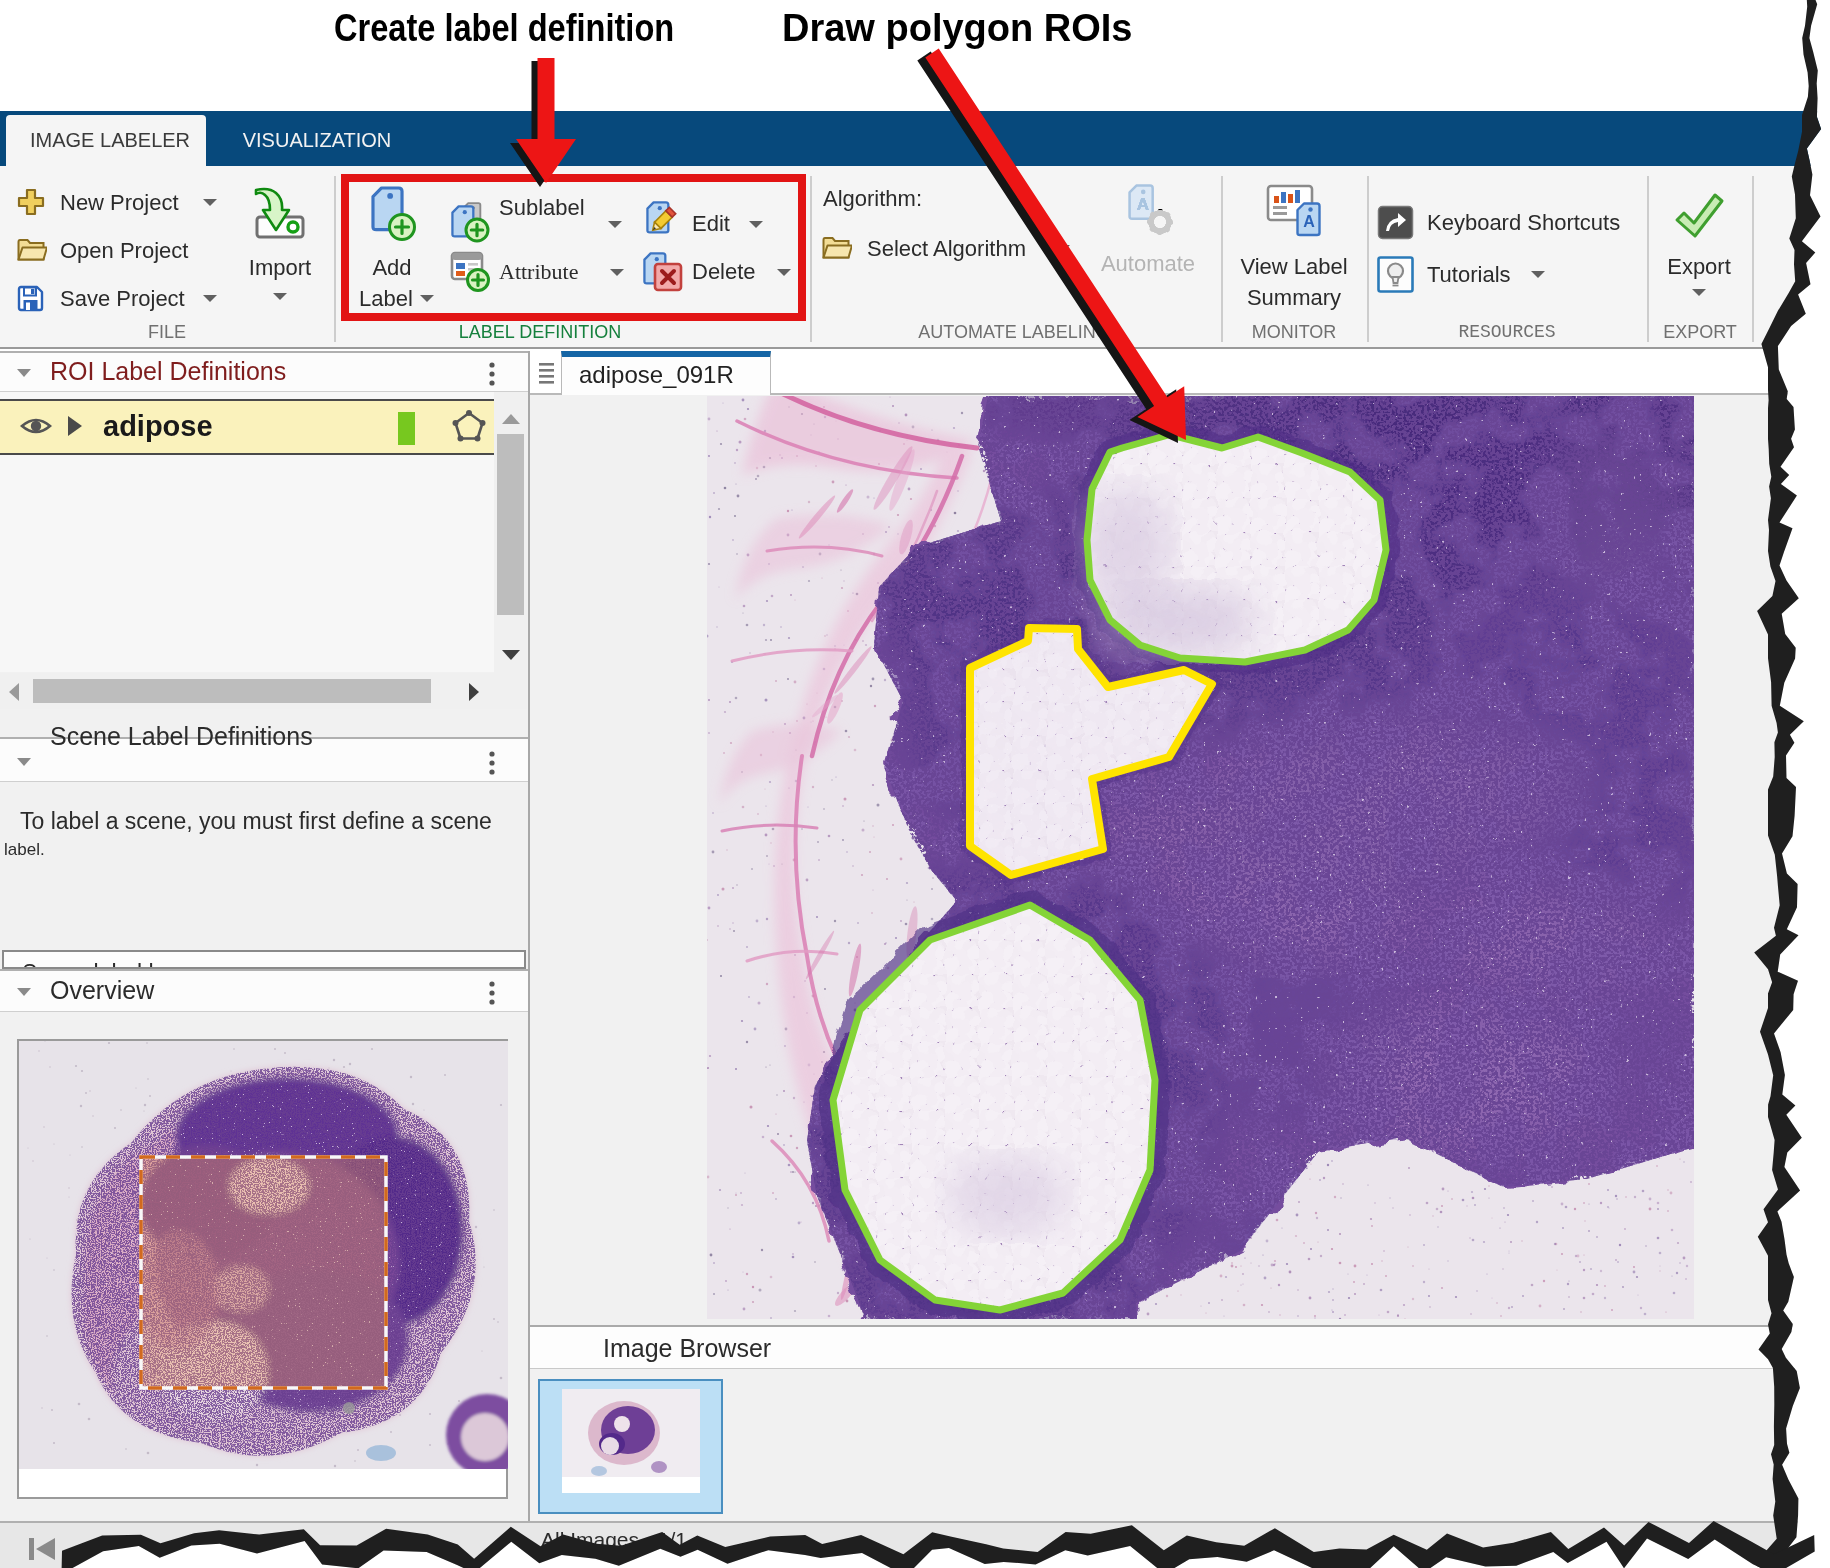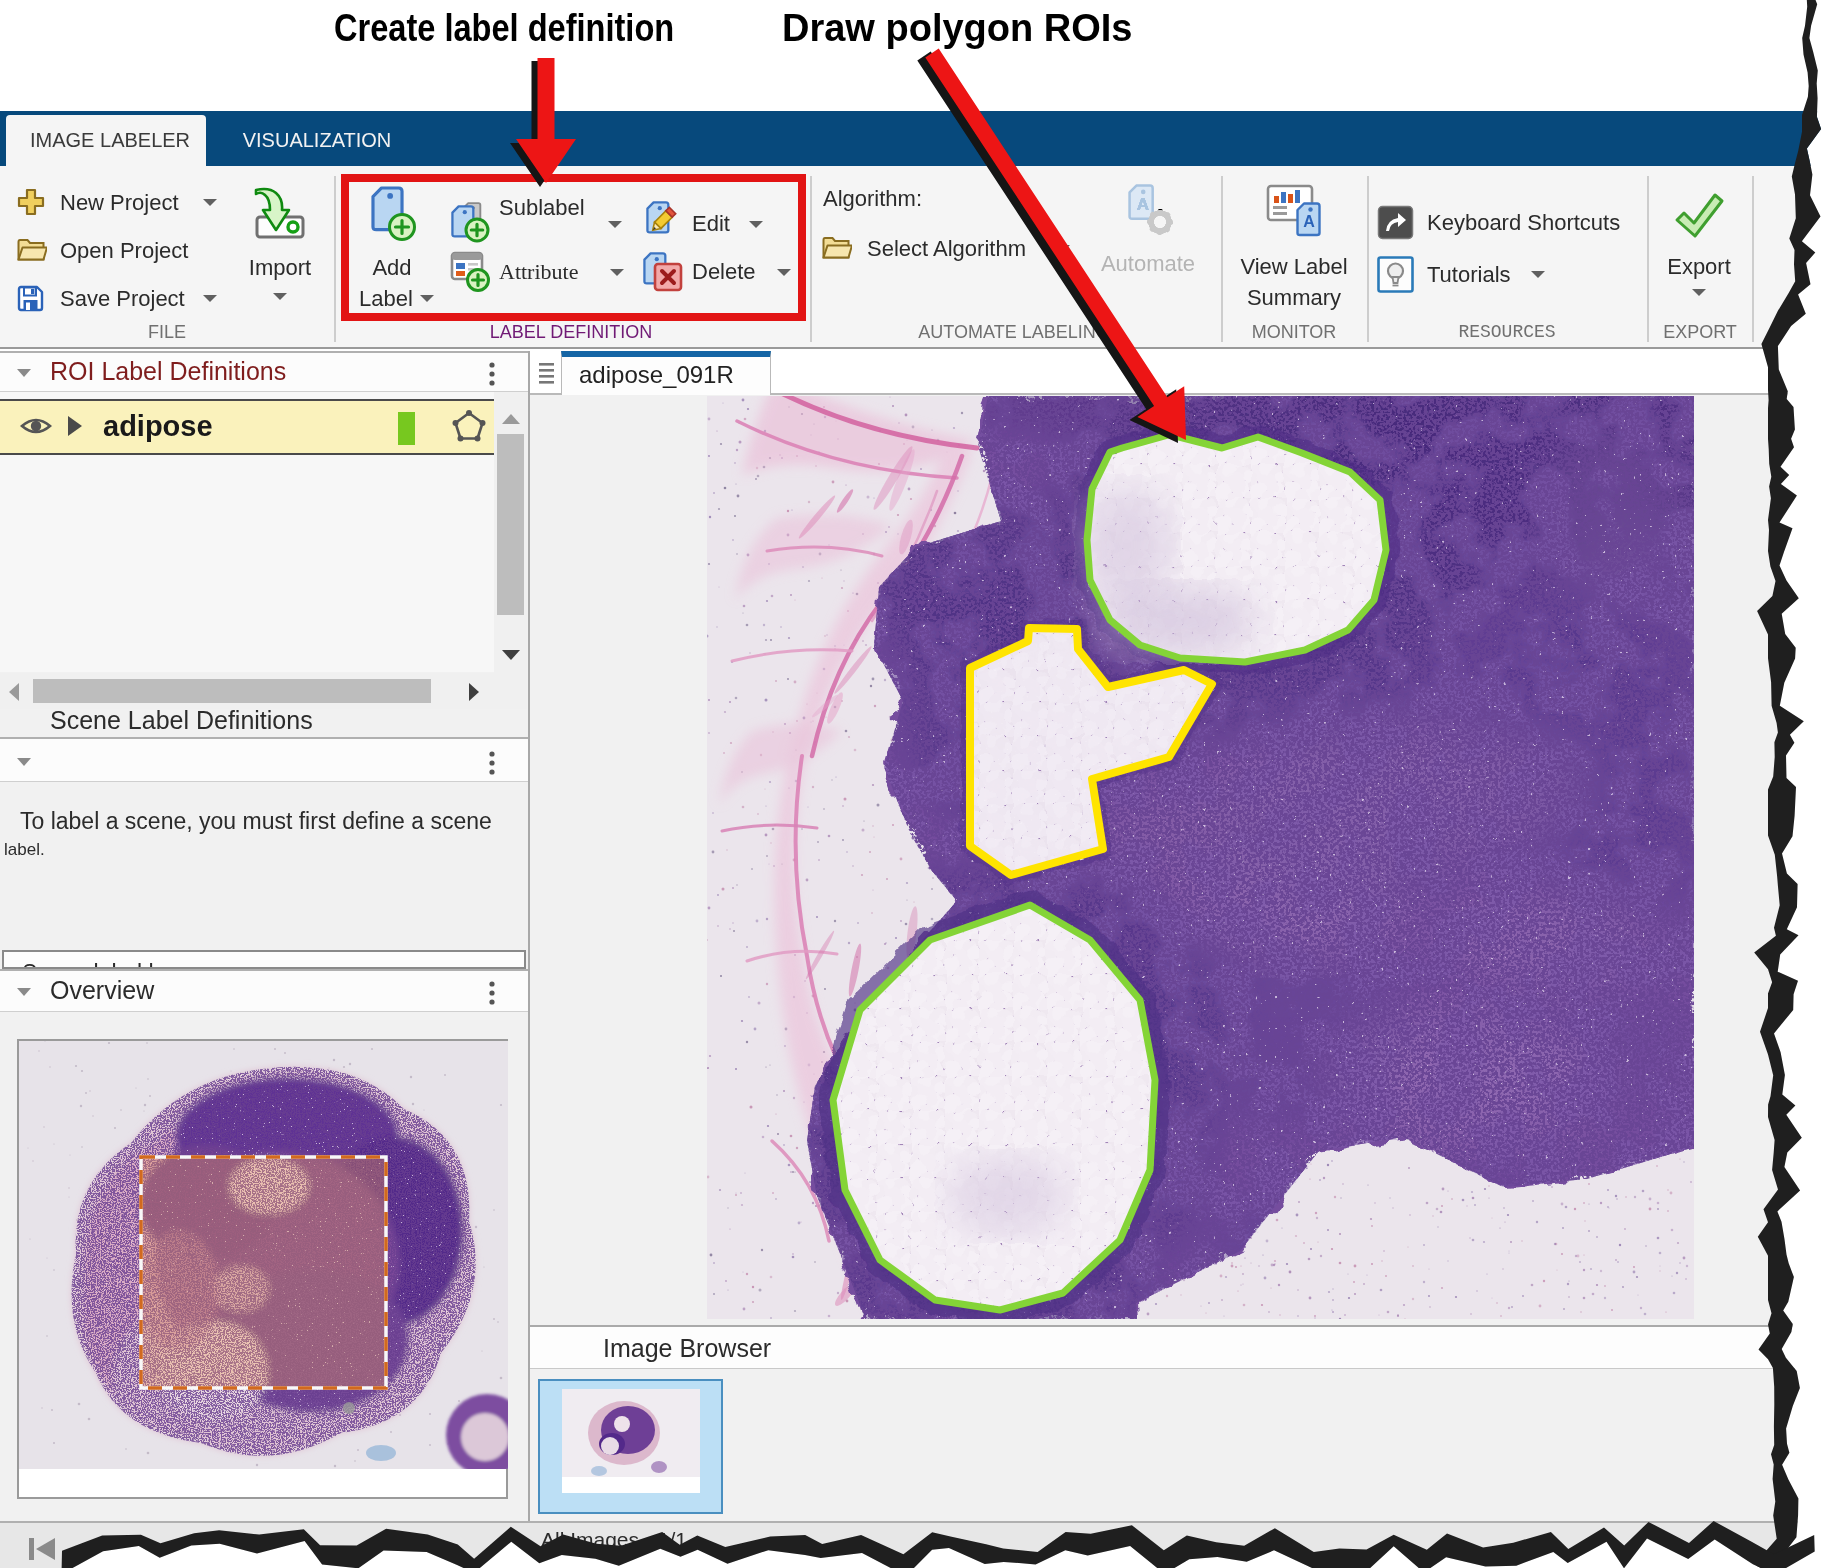--- a/index.html
+++ b/index.html
@@ -13,21 +13,21 @@
 <div style="position:absolute;left:30px;top:130px;font-size:20px;color:#3a3a3a;font-family:'Liberation Sans',sans-serif;white-space:nowrap;line-height:1;z-index:4;">IMAGE LABELER</div>
 <div style="position:absolute;top:130px;font-size:20px;color:#f2f2f2;font-weight:normal;font-family:'Liberation Sans',sans-serif;white-space:nowrap;z-index:4;letter-spacing:0;line-height:1;left:317px;transform:translateX(-50%);">VISUALIZATION</div>
 <div style="position:absolute;left:0;top:166px;width:1830px;height:183px;background:#f5f5f5;border-bottom:2px solid #9a9a9a;"></div>
 <div style="position:absolute;left:334px;top:176px;width:2px;height:166px;background:#cdcdcd;z-index:5"></div>
 <div style="position:absolute;left:810px;top:176px;width:2px;height:166px;background:#cdcdcd;z-index:5"></div>
 <div style="position:absolute;left:1221px;top:176px;width:2px;height:166px;background:#cdcdcd;z-index:5"></div>
 <div style="position:absolute;left:1367px;top:176px;width:2px;height:166px;background:#cdcdcd;z-index:5"></div>
 <div style="position:absolute;left:1647px;top:176px;width:2px;height:166px;background:#cdcdcd;z-index:5"></div>
 <div style="position:absolute;left:1752px;top:176px;width:2px;height:166px;background:#cdcdcd;z-index:5"></div>
 <div style="position:absolute;top:323px;font-size:18px;color:#707070;font-weight:normal;font-family:'Liberation Sans',sans-serif;white-space:nowrap;z-index:10;letter-spacing:0;line-height:1;left:167px;transform:translateX(-50%);">FILE</div>
-<div style="position:absolute;top:323px;font-size:18px;color:#701a75;font-weight:normal;font-family:'Liberation Sans',sans-serif;white-space:nowrap;z-index:10;letter-spacing:0;line-height:1;left:571px;transform:translateX(-50%);">LABEL DEFINITION</div>
+<div style="position:absolute;top:323px;font-size:18px;color:#15803d;font-weight:normal;font-family:'Liberation Sans',sans-serif;white-space:nowrap;z-index:10;letter-spacing:0;line-height:1;left:540px;transform:translateX(-50%);">LABEL DEFINITION</div>
 <div style="position:absolute;top:323px;font-size:18px;color:#707070;font-weight:normal;font-family:'Liberation Sans',sans-serif;white-space:nowrap;z-index:10;letter-spacing:0;line-height:1;left:1014px;transform:translateX(-50%);">AUTOMATE LABELING</div>
 <div style="position:absolute;top:323px;font-size:18px;color:#707070;font-weight:normal;font-family:'Liberation Sans',sans-serif;white-space:nowrap;z-index:10;letter-spacing:0;line-height:1;left:1294px;transform:translateX(-50%);">MONITOR</div>
 <div style="position:absolute;top:323px;font-size:18px;color:#707070;font-weight:normal;font-family:Liberation Mono, monospace;white-space:nowrap;z-index:10;letter-spacing:0;line-height:1;left:1507px;transform:translateX(-50%);">RESOURCES</div>
 <div style="position:absolute;top:323px;font-size:18px;color:#707070;font-weight:normal;font-family:'Liberation Sans',sans-serif;white-space:nowrap;z-index:10;letter-spacing:0;line-height:1;left:1700px;transform:translateX(-50%);">EXPORT</div>
 <svg style="position:absolute;left:17px;top:188px;z-index:10" width="28" height="28" viewBox="0 0 28 28">
     <path d="M10,2 L18,2 L18,10 L26,10 L26,18 L18,18 L18,26 L10,26 L10,18 L2,18 L2,10 L10,10 Z" fill="#f0cf5e" stroke="#8a6d20" stroke-width="2.2" stroke-linejoin="round"></path>
   </svg>
 <div style="position:absolute;top:192px;font-size:22px;color:#2b2b2b;font-weight:normal;font-family:'Liberation Sans',sans-serif;white-space:nowrap;z-index:10;letter-spacing:0;line-height:1;left:60px;">New Project</div>
 <svg style="position:absolute;left:202px;top:198px;z-index:10" width="16" height="9" viewBox="0 0 16 9">
     <path d="M1,1 L15,1 L8.0,8 Z" fill="#606060"></path>
@@ -266,21 +266,21 @@
     <path d="M11,1 L11,19 L1,10 Z" fill="#9a9a9a"></path>
   </svg>
 <div style="position:absolute;left:33px;top:679px;width:398px;height:24px;background:#bdbdbd;z-index:7"></div>
 <svg style="position:absolute;left:468px;top:682px;z-index:7" width="12" height="20" viewBox="0 0 12 20">
     <path d="M1,1 L11,10 L1,19 Z" fill="#3f3f3f"></path>
   </svg>
 <div style="position:absolute;left:0;top:737px;width:528px;height:45px;background:#fcfcfc;border-top:2px solid #b0b0b0;border-bottom:1px solid #cfcfcf;z-index:6"></div>
 <svg style="position:absolute;left:16px;top:757px;z-index:7" width="16" height="10" viewBox="0 0 16 10">
     <path d="M1,1 L15,1 L8,9 Z" fill="#8a8a8a"></path>
   </svg>
-<div style="position:absolute;top:708px;font-size:25px;color:#2b2b2b;font-weight:normal;font-family:'Liberation Sans',sans-serif;white-space:nowrap;z-index:7;letter-spacing:0;line-height:1;left:50px;">Scene Label Definitions</div>
+<div style="position:absolute;top:724px;font-size:25px;color:#2b2b2b;font-weight:normal;font-family:'Liberation Sans',sans-serif;white-space:nowrap;z-index:7;letter-spacing:0;line-height:1;left:50px;">Scene Label Definitions</div>
 <svg style="position:absolute;left:489px;top:750px;z-index:7" width="6" height="26" viewBox="0 0 6 26">
     <circle cx="3" cy="4" r="2.6" fill="#555"></circle>
     <circle cx="3" cy="13" r="2.6" fill="#555"></circle>
     <circle cx="3" cy="22" r="2.6" fill="#555"></circle>
   </svg>
 <div style="position:absolute;top:810px;font-size:23px;color:#2b2b2b;font-weight:normal;font-family:'Liberation Sans',sans-serif;white-space:nowrap;z-index:7;letter-spacing:0;line-height:1;left:20px;">To label a scene, you must first define a scene</div>
 <div style="position:absolute;top:841px;font-size:17px;color:#2b2b2b;font-weight:normal;font-family:'Liberation Sans',sans-serif;white-space:nowrap;z-index:7;letter-spacing:0;line-height:1;left:4px;">label.</div>
 <div style="position:absolute;left:2px;top:950px;width:524px;height:19px;background:#fdfdfd;border:2px solid #8a8a8a;overflow:hidden;z-index:6">
     <div style="position:absolute;left:18px;top:8px;font-size:23px;color:#2b2b2b;white-space:nowrap">Scene label h</div>
   </div>

